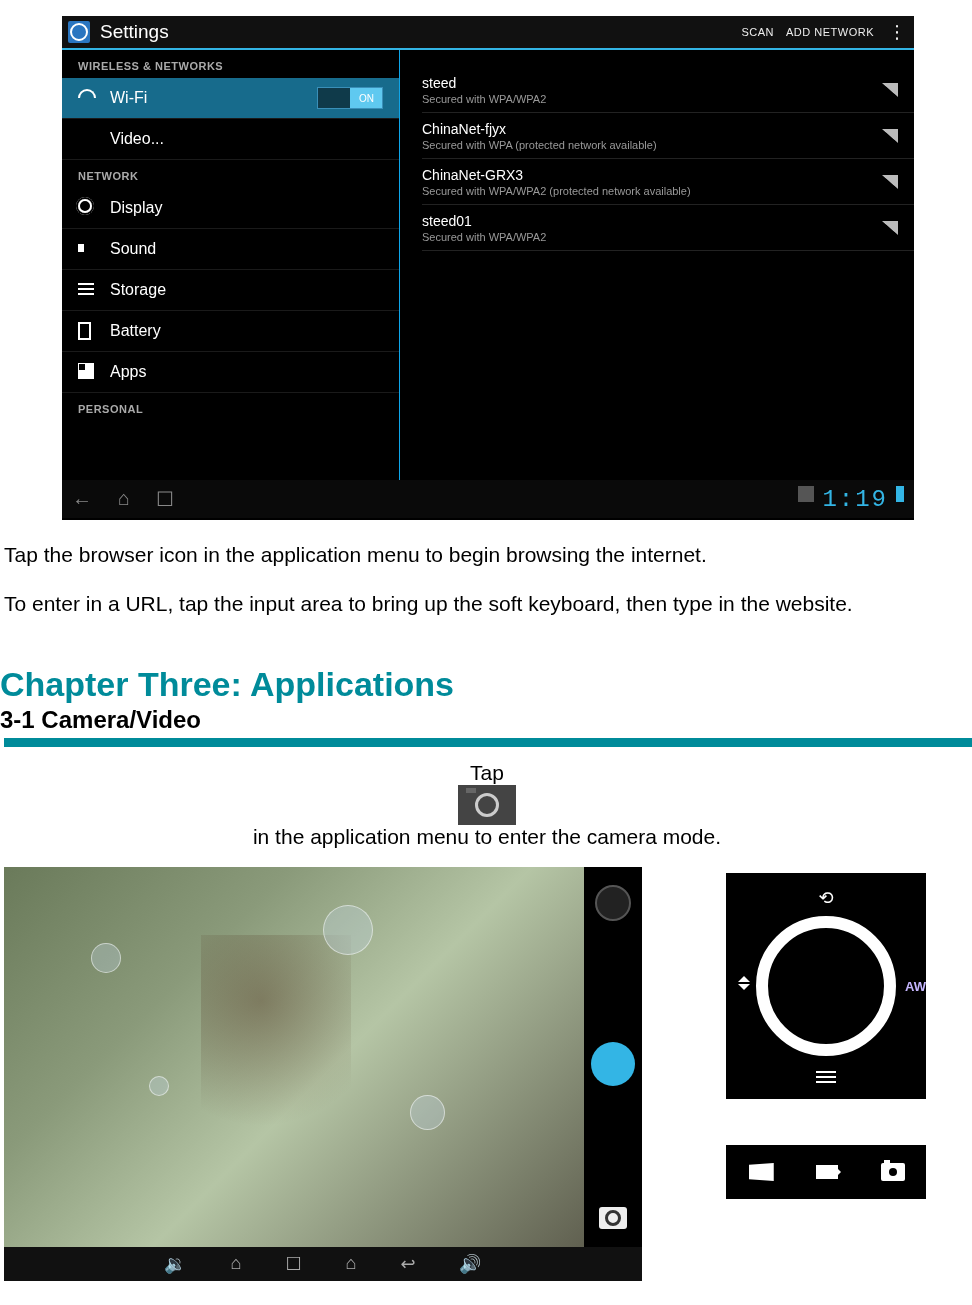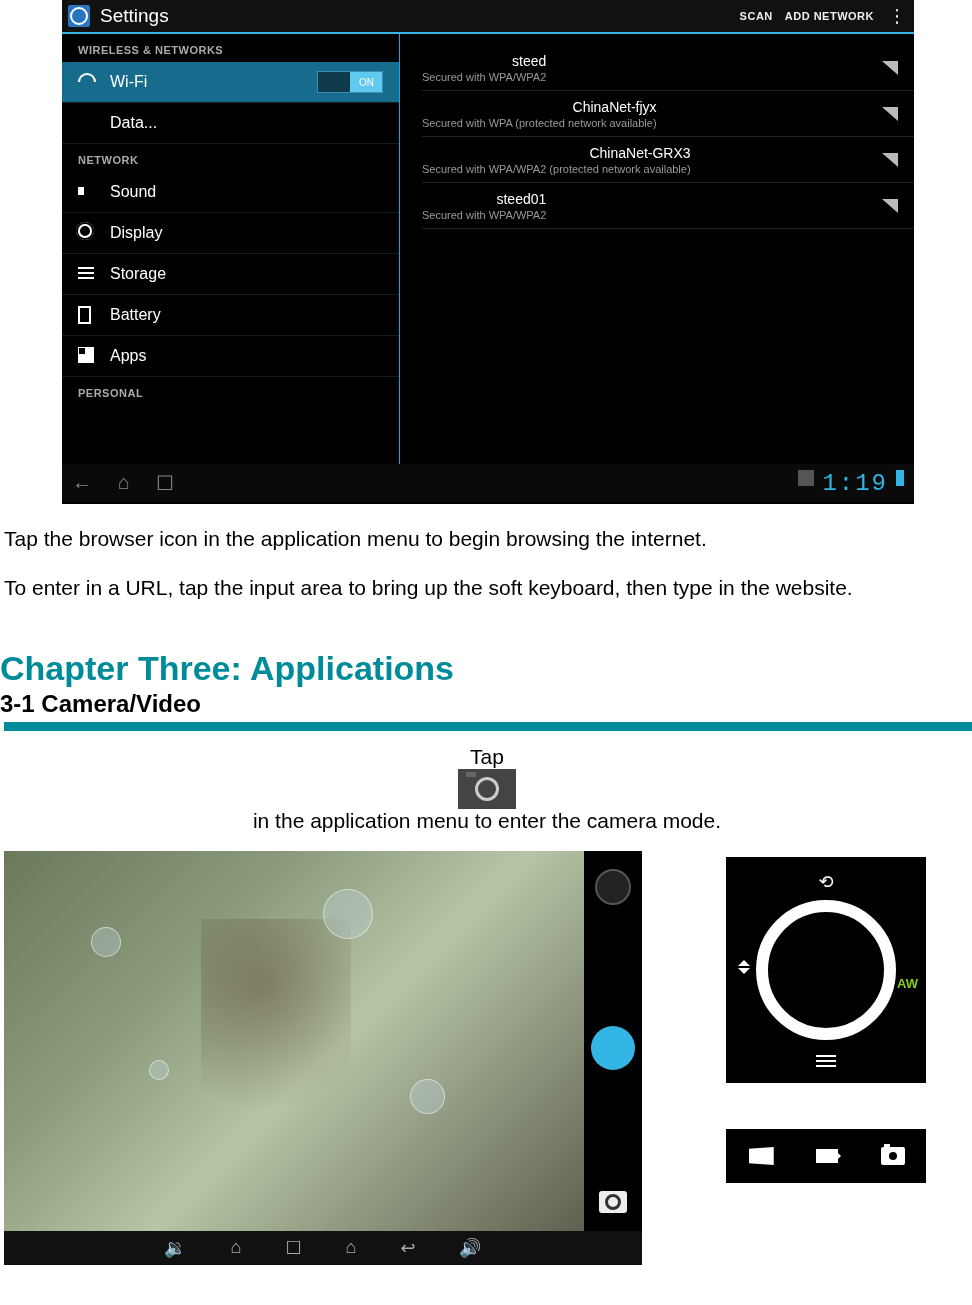--- a/index.html
+++ b/index.html
@@ -1,59 +1,59 @@
 <!DOCTYPE html>
 <html><head>
 <meta charset="utf-8">
 <style>
   * { box-sizing: border-box; margin: 0; padding: 0; }
   body { font-family: Arial, sans-serif; font-size: 20px; background: #fff; width: 972px; }
   
   
   .settings-shot {
-    margin: 0 0 0 62px;
+    margin: 16px 0 0 62px;
     width: 852px;
     background: #be185d;
     border-bottom: 2px solid #000;
   }
   .settings-topbar {
     display: flex; align-items: center; height: 34px;
     background: #111; border-bottom: 2px solid #33b5e5;
     color: #fff;
   }
   .gear-ico {
     width: 22px; height: 22px; margin: 0 10px 0 6px;
     background: #2a75c0; border-radius: 2px; position: relative;
   }
   .gear-ico::before {
     content:""; position:absolute; width:14px; height:14px;
     border:2px solid #fff; border-radius:50%; left:2px; top:2px;
   }
   .settings-title { flex:1; font-size: 19px; }
-  .top-actions { font-size: 11px; font-weight: bold; letter-spacing: 0.5px; color:#eee; display:flex; gap:12px; padding-right:6px;}
+  .top-actions { font-size: 11px; font-weight: normal; letter-spacing: 0.5px; color:#eee; display:flex; gap:12px; padding-right:6px;}
   .top-dots { padding: 0 8px; font-size: 18px; line-height: 12px;}
   
   .settings-body { display:flex; height: 430px; background:#000;}
   .left-panel { width: 338px; border-right:1px solid #0ea5e9; }
   .cat-hdr { font-size: 11px; color:#aaa; font-weight:bold; padding: 10px 16px 6px; letter-spacing:.5px;}
   .menu-row {
     display:flex; align-items:center; height: 41px;
     padding: 0 16px; color:#fff; font-size: 16px; gap:14px;
     border-bottom:1px solid #1a1a1a;
   }
   .menu-row.sel { background:#176b8c;}
   .mi-ico { width:18px; height:18px; position:relative; flex-shrink:0;}
   .mi-ico.none { visibility:hidden;}
   .toggle-on {
     margin-left:auto; width:66px; height:22px;
     background:linear-gradient(to right, #0f3a4a 50%, #5fc9f0 50%);
     font-size: 10px; color:#fff; text-align:right; line-height:22px; padding-right:8px;
     border:1px solid #3a8fb8;
   }
-  .right-panel { flex:1; padding: 11px 0 0 22px; text-align: right;}
+  .right-panel { flex:1; padding: 17px 0 0 22px;}
   .net-row {
     height: 46px; border-bottom:1px solid #222;
     display:flex; align-items:center; justify-content:space-between;
     padding-right:16px;
   }
   .net-txt { display:flex; flex-direction:column; justify-content:center;}
   .net-name { color:#fff; font-size: 14px;}
   .net-sub { color:#999; font-size: 11px; margin-top:2px;}
   .sig-ico { width:16px; height:14px; background:linear-gradient(to top right, transparent 48%, #bbb 52%);}
   
@@ -100,21 +100,21 @@
   .side-col { width:210px;}
   .dial-panel {
     width:200px; height:226px; background:#000;
     display:flex; align-items:center; justify-content:center; position:relative; margin-top:6px;
   }
   .dial-ring { width:140px; height:140px; border:12px solid #fff; border-radius:50%;}
   .dial-top { position:absolute; top:14px; left:50%; transform:translateX(-50%); color:#fff; font-size:18px;}
   .dial-left { position:absolute; left:8px; top:50%; transform:translateY(-50%); width:20px;height:20px;}
   .dial-left::before{content:"";position:absolute;width:0;height:0;border:6px solid transparent;border-bottom-color:#fff;top:-6px;left:4px;}
   .dial-left::after{content:"";position:absolute;width:0;height:0;border:6px solid transparent;border-top-color:#fff;top:8px;left:4px;}
-  .dial-right { position:absolute; right:8px; top:50%; transform:translateY(-50%); color:#84cc16; font-weight:bold; font-size:13px;margin-top:13px;}
+  .dial-right { position:absolute; right:0; top:50%; transform:translateY(-50%); color:#c4b5fd; font-weight:bold; font-size:13px;}
   .dial-bottom { position:absolute; bottom:14px; left:50%; transform:translateX(-50%); width:20px; height:14px; background:repeating-linear-gradient(#fff,#fff 2px,transparent 2px,transparent 5px);}
   .mode-strip {
     width:200px; height:54px; background:#000; margin-top:46px;
     display:flex; align-items:center; justify-content:space-around; color:#fff;
   }
   .pano-ico{width:26px;height:16px;background:#fff;transform:perspective(40px) rotateY(-20deg);}
   .vid-ico{width:22px;height:14px;background:#fff;position:relative;}
   .vid-ico::after{content:"";position:absolute;right:-8px;top:2px;width:0;height:0;border:5px solid transparent;border-left-color:#fff;}
   .cam-ico{width:24px;height:18px;background:#fff;border-radius:2px;position:relative;}
   .cam-ico::before{content:"";position:absolute;width:8px;height:8px;background:#000;border-radius:50%;left:8px;top:5px;}
@@ -145,30 +145,30 @@
   <div class="settings-body">
     <div class="left-panel">
       <div class="cat-hdr">WIRELESS &amp; NETWORKS</div>
       <div class="menu-row sel">
         <span class="mi-ico i-wifi"></span>
         <span>Wi-Fi</span>
         <span class="toggle-on">ON</span>
       </div>
       <div class="menu-row">
         <span class="mi-ico none"></span>
-        <span>Data...</span>
+        <span>Video...</span>
       </div>
       <div class="cat-hdr">NETWORK</div>
+      <div class="menu-row">
+        <span class="mi-ico i-sun"></span>
+        <span>Display</span>
+      </div>
       <div class="menu-row">
         <span class="mi-ico i-sound"></span>
         <span>Sound</span>
-      </div>
-      <div class="menu-row">
-        <span class="mi-ico i-sun"></span>
-        <span>Display</span>
       </div>
       <div class="menu-row">
         <span class="mi-ico i-bars"></span>
         <span>Storage</span>
       </div>
       <div class="menu-row">
         <span class="mi-ico i-batt"></span>
         <span>Battery</span>
       </div>
       <div class="menu-row">

